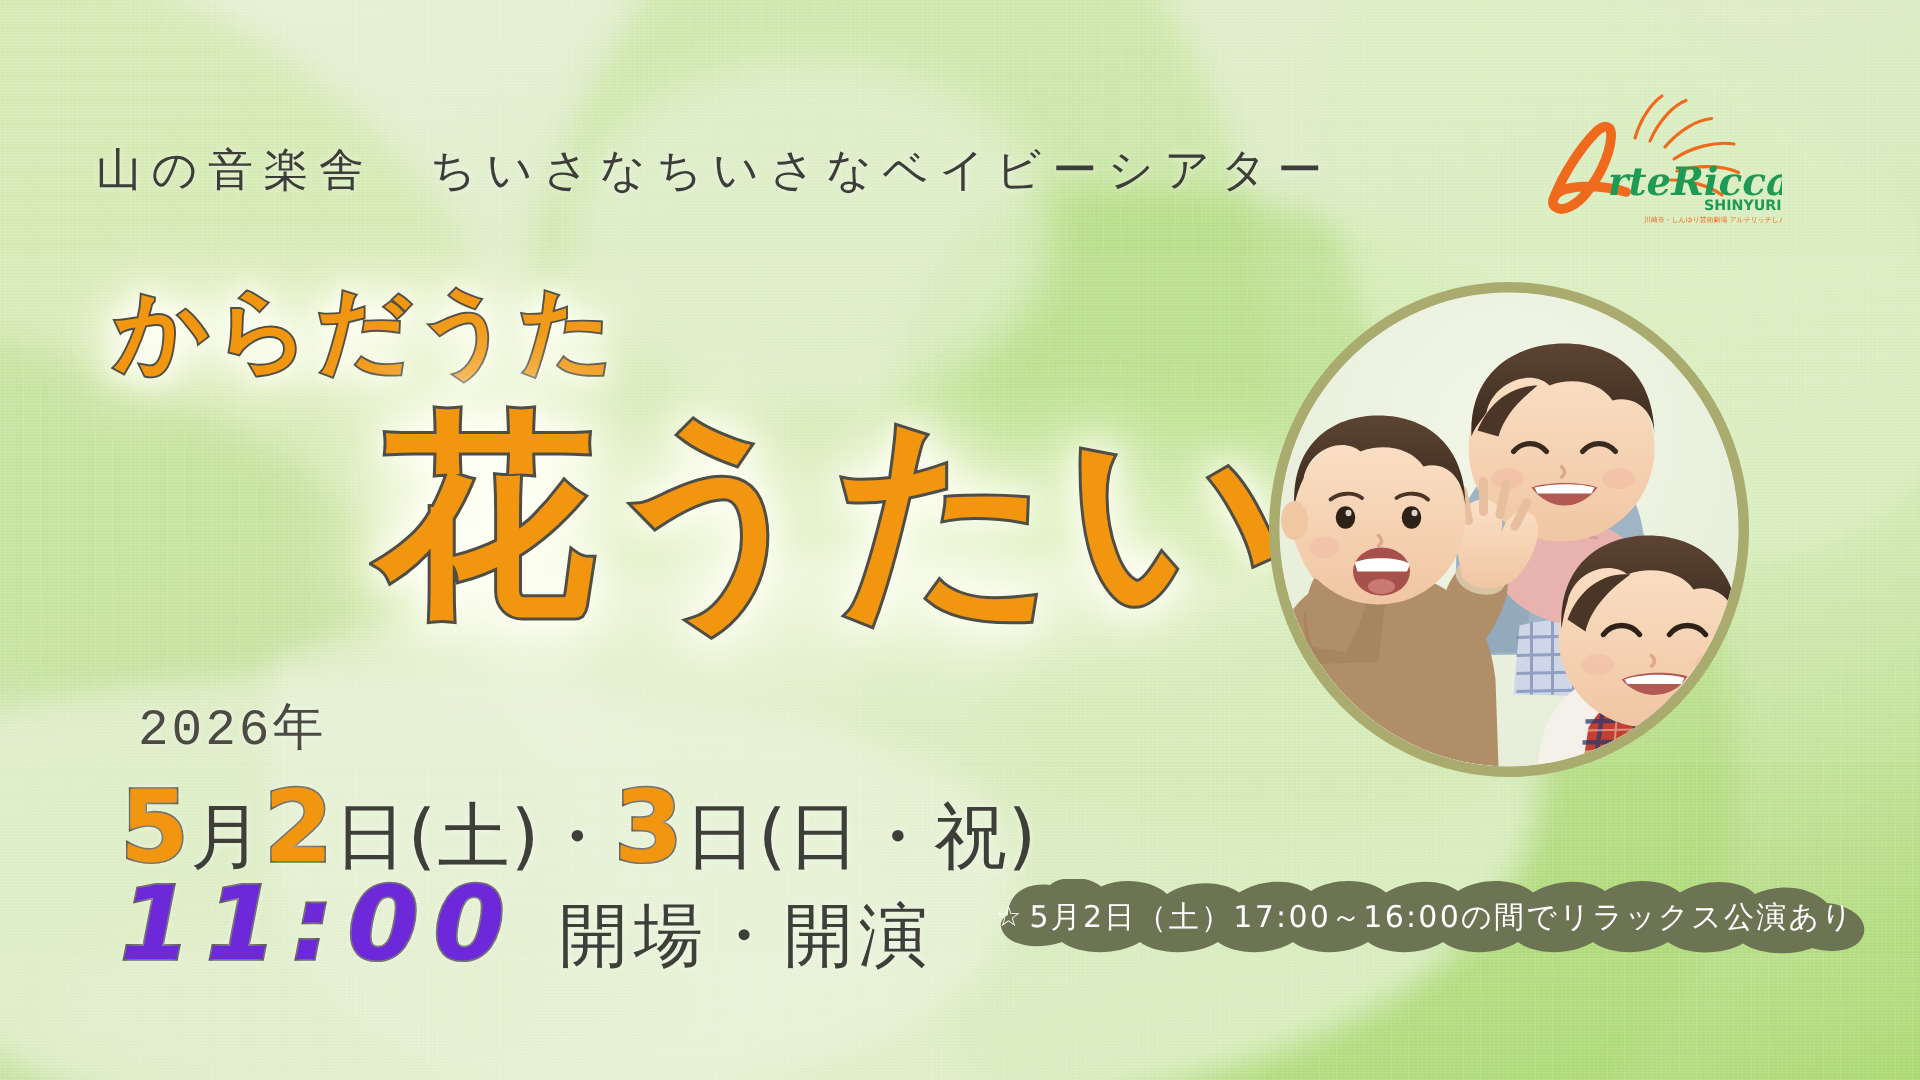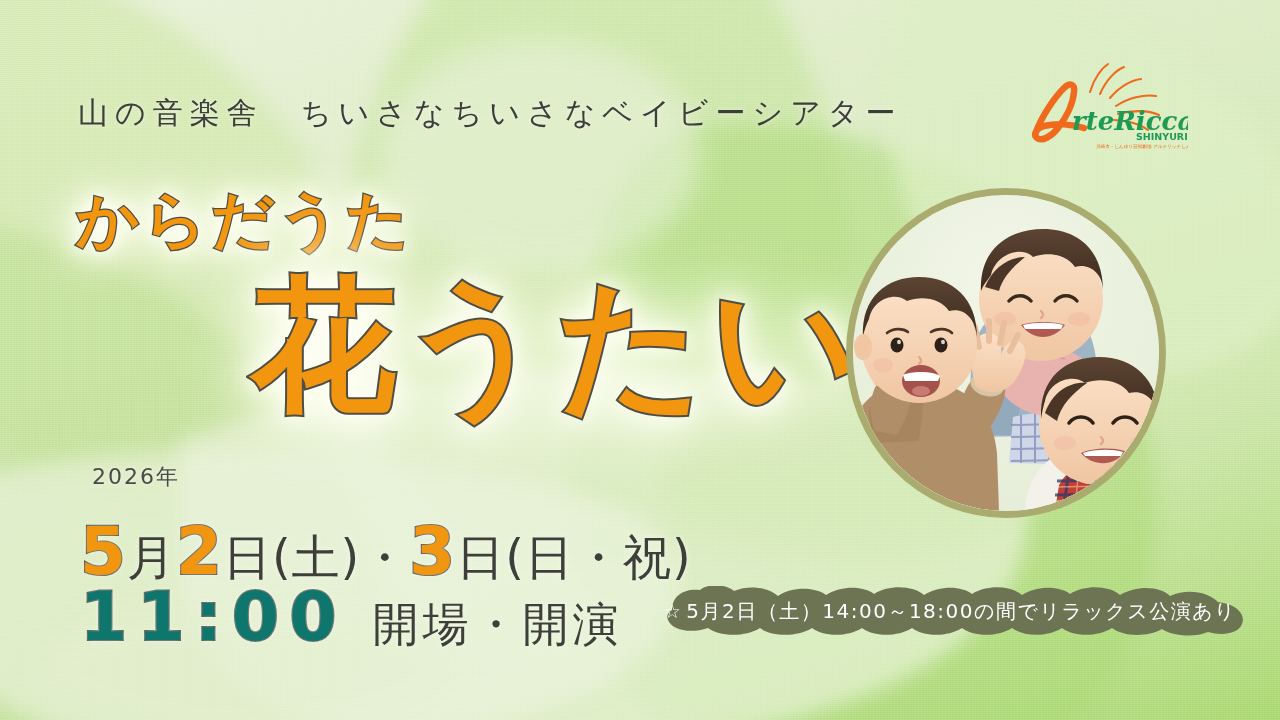--- a/index.html
+++ b/index.html
@@ -26,21 +26,21 @@
   .paper-tex{
     position:absolute;inset:0;
     background-image:
       repeating-linear-gradient(0deg,rgba(255,255,255,.18) 0px,rgba(255,255,255,.18) 1px,rgba(0,0,0,.02) 1px,rgba(0,0,0,.02) 2px),
       repeating-linear-gradient(90deg,rgba(255,255,255,.10) 0px,rgba(255,255,255,.10) 1px,rgba(0,0,0,.015) 1px,rgba(0,0,0,.015) 3px);
     opacity:.55;mix-blend-mode:overlay;
   }
 
   
   .subtitle{
-    position:absolute;left:78px;top:93px;
+    position:absolute;left:64px;top:93px;
     font-size:30px;letter-spacing:7px;color:#3d3d3a;
     font-family:"DejaVu Sans","Liberation Sans",sans-serif;
     font-weight:500;white-space:nowrap;
     text-shadow:0 0 6px rgba(255,255,255,.55);
   }
 
   
   .logo{position:absolute;left:1028px;top:58px;width:160px;height:95px;}
   .logo svg{display:block;}
 
@@ -66,22 +66,23 @@
     filter:
       drop-shadow(0 0 10px rgba(255,255,245,1))
       drop-shadow(0 0 20px rgba(255,255,245,.95))
       drop-shadow(0 0 34px rgba(255,255,240,.85));
     margin-left: 36px;
   }
 
   
   .year{
     position:absolute;left:92px;top:462px;
-    font-size:22px;color:#4b4b44;letter-spacing:2px;white-space:nowrap;
+    font-size:34px;color:#4b4b44;letter-spacing:2px;white-space:nowrap;
     text-shadow:0 0 5px rgba(255,255,255,.6);
+    font-family:Liberation Mono, monospace;
   }
   .dateline{
     position:absolute;left:80px;top:500px;
     white-space:nowrap;line-height:1;
     text-shadow:0 0 6px rgba(255,255,255,.55);
     margin-top:19px;
   }
   .timeline{
     position:absolute;left:80px;top:583px;
     white-space:nowrap;line-height:1;
@@ -92,23 +93,24 @@
     -webkit-text-stroke:2.2px #4e4e46;paint-order:stroke fill;
     letter-spacing:1px;
   }
   .kan-xl{
     font-size:48px;font-weight:500;color:#3f3f3a;letter-spacing:1px;
   }
   .kan-md{
     font-size:46px;font-weight:500;color:#3f3f3a;letter-spacing:4px;text-align:right;
   }
   .time-num{
-    font-size:68px;font-weight:700;color:#0f766e;
+    font-size:68px;font-weight:700;color:#6d28d9;
     -webkit-text-stroke:2.2px #4e4e46;paint-order:stroke fill;
     letter-spacing:10px;
+    font-style:italic;
   }
 
   
   .photo-wrap{
     position:absolute;left:846px;top:188px;width:320px;height:330px;
   }
   .photo-ring{
     position:absolute;inset:0;border-radius:50%;
     border:7px solid #a9ac6e;background:#eef3e2;overflow:hidden;
   }
@@ -343,17 +345,17 @@
                C590,18 600,28 596,38 C592,48 576,50 562,46
                C548,52 526,50 516,43 C500,52 476,50 466,42
                C450,52 426,50 416,42 C400,52 376,50 366,42
                C350,52 326,50 316,42 C300,52 276,50 266,42
                C250,52 226,50 216,42 C200,52 176,50 166,42
                C150,52 124,50 114,42 C98,52 72,50 62,42
                C44,48 26,44 22,34 C20,30 22,26 26,24 Z" fill="#6d7454"></path>
     </svg>
     <div class="badge-text">
       <span class="star">☆</span>
-      <span>5月2日（土）14:00～18:00の間でリラックス公演あり</span>
+      <span>5月2日（土）17:00～16:00の間でリラックス公演あり</span>
     </div>
   </div>
 
 </div>
 
 </body></html>

